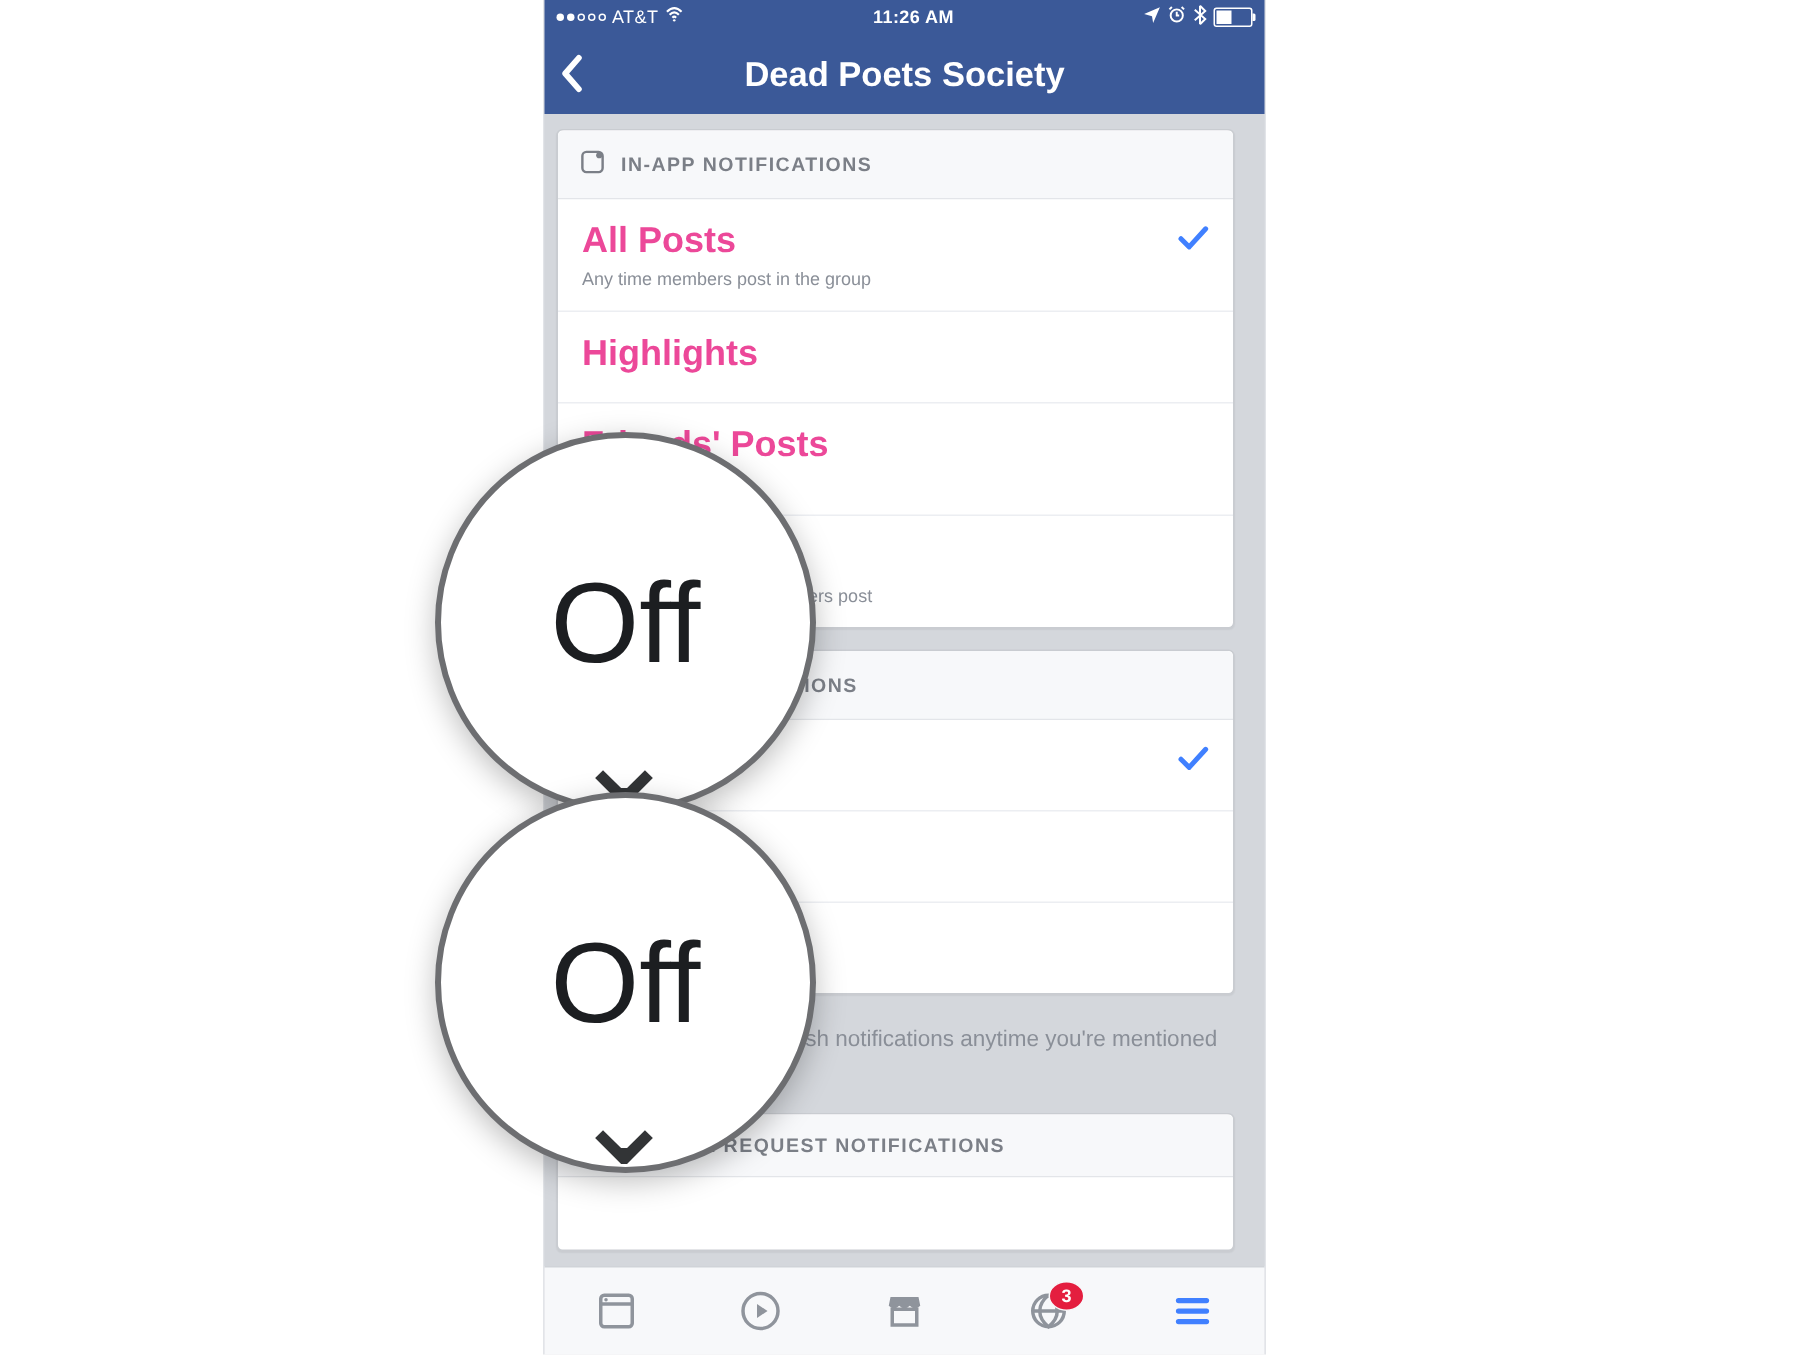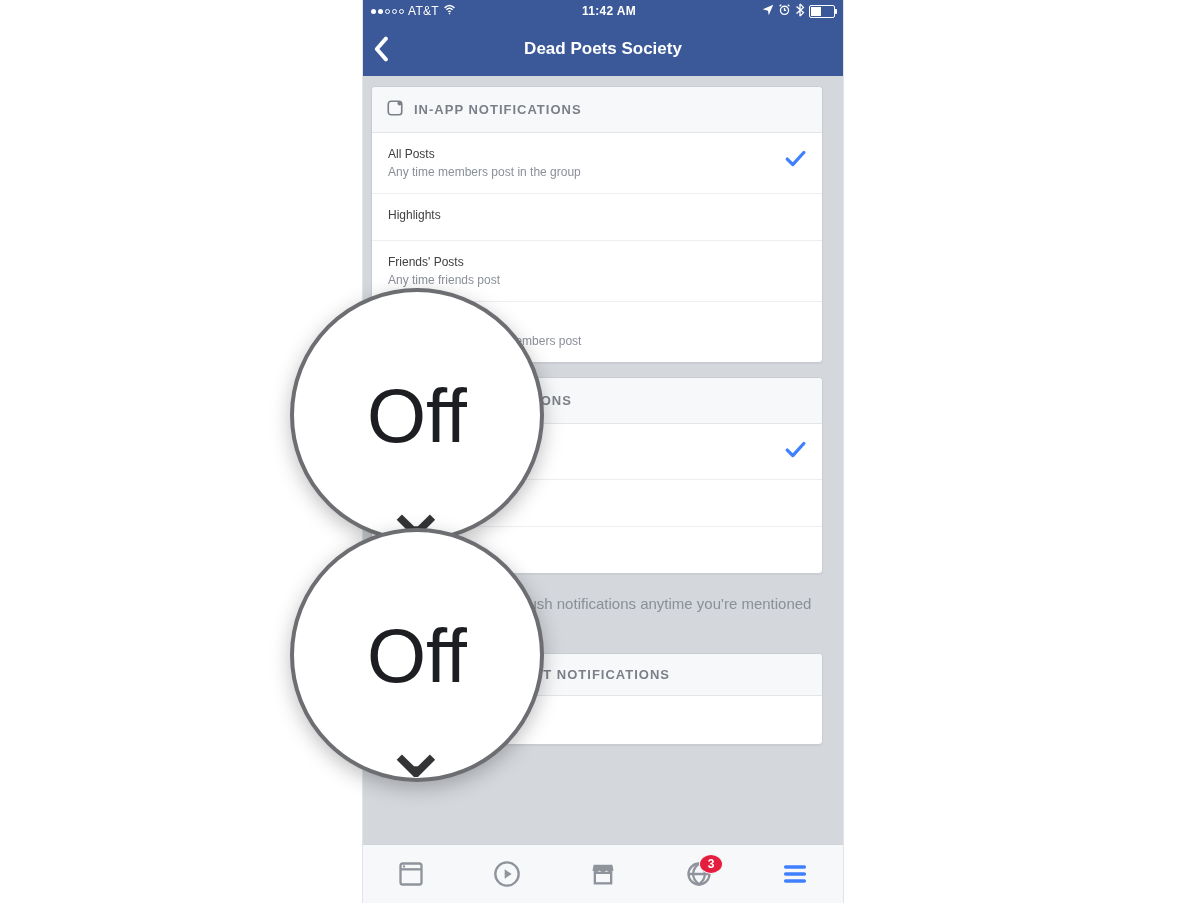--- a/index.html
+++ b/index.html
@@ -32,21 +32,21 @@
   .status .battery{width:24px;height:11px;border:1px solid #fff;border-radius:2px;position:relative;display:inline-block;}
   .status .battery:after{content:"";position:absolute;right:-3px;top:3px;width:2px;height:5px;background:#fff;border-radius:0 1px 1px 0;}
   .status .battery:before{content:"";position:absolute;left:1px;top:1px;bottom:1px;width:40%;background:#fff;}
 
   
   .navbar{
     height:54px;background:#3b5998;color:#fff;
     display:flex;align-items:center;justify-content:center;
     position:relative;
   }
-  .navbar .title{font-size:17px;font-weight:700;}
+  .navbar .title{font-size:23px;font-weight:700;}
   .navbar .back{position:absolute;left:10px;top:0;bottom:0;display:flex;align-items:center;font-size:26px;font-weight:700;}
 
   
   .content{flex:1;overflow:hidden;background:#d4d7dc;padding:10px 20px 0 8px;}
 
   .card{background:#fff;border:1px solid #c9ccd1;border-radius:4px;margin-bottom:14px;box-shadow:0 1px 1px rgba(0,0,0,.05);}
   .card .section-header{
     padding:12px 14px;
     border-bottom:1px solid #e3e5e9;
     color:#7b7f87;
@@ -55,21 +55,21 @@
     background:#f7f8fa;
     border-radius:4px 4px 0 0;
   }
   .card .row{
     padding:14px 16px;
     border-bottom:1px solid #eceef2;
     display:flex;align-items:flex-start;justify-content:space-between;gap:10px;
   }
   .card .row:last-child{border-bottom:none;}
   .row .left{flex:1;}
-  .row .title{font-size:12px;color:#404040;margin-bottom:4px;}
+  .row .title{font-size:24px;color:#ec4899;margin-bottom:4px;font-weight:bold;}
   .row .sub{font-size:12px;color:#8a8f98;}
   .check{color:#4080ff;font-weight:700;font-size:20px;}
 
   .note{
     color:#8a8f98;font-size:15px;
     padding:6px 10px 18px 10px;
     line-height:1.35;
   }
 
   
@@ -122,21 +122,21 @@
         <span>
           <svg viewBox="0 0 16 16" width="13" height="13" fill="none" stroke="#fff" stroke-width="1.8">
             <path d="M2 6 Q8 0 14 6"></path>
               <path d="M4.2 8.4 Q8 4.5 11.8 8.4"></path>
               <path d="M6.5 10.8 Q8 9.2 9.5 10.8"></path>
               <circle cx="8" cy="13" r="1" fill="#fff" stroke="none"></circle>
           </svg>
         </span>
       </div>
       <div class="side">
-          <span style="font-weight:600;">11:42 AM</span>
+          <span style="font-weight:600;">11:26 AM</span>
         </div>
       <div class="side">
         <span>
           <svg width="12" height="12" viewBox="0 0 16 16" fill="#fff">
               <path d="M1 7 L15 1 L9 15 L8 9 Z"></path>
             </svg>
         </span>
         <span>
           <svg width="13" height="13" viewBox="0 0 16 16" fill="none" stroke="#fff" stroke-width="1.6">
               <circle cx="8" cy="9" r="5"></circle>

